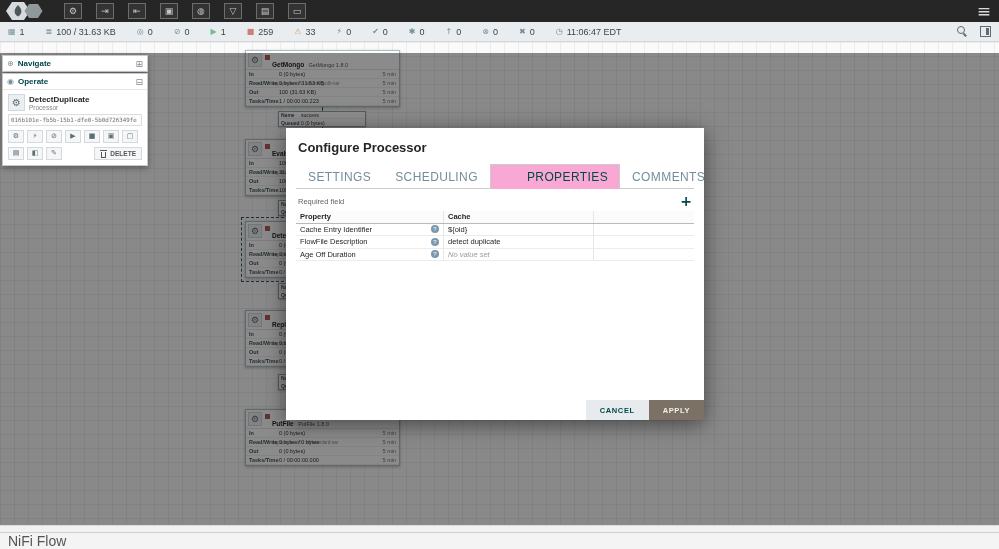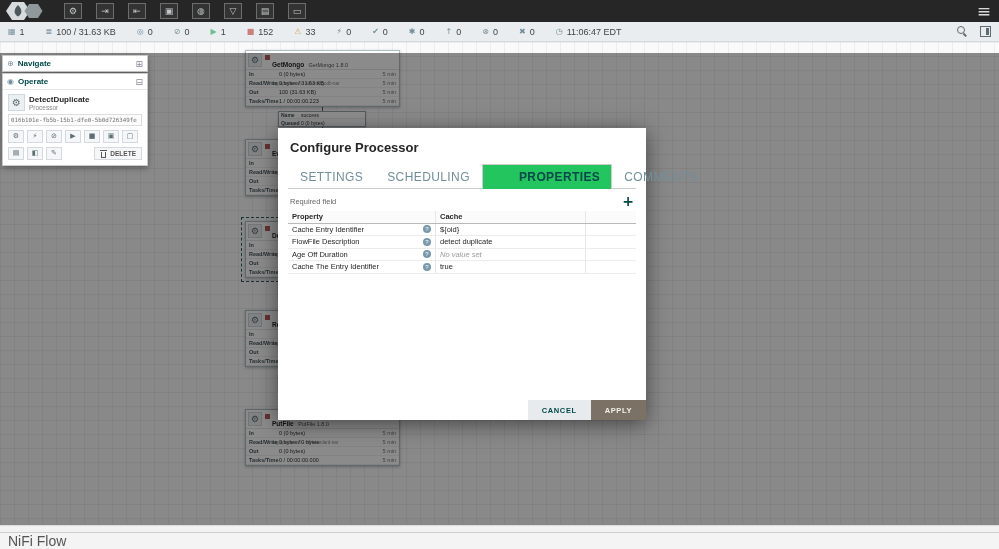--- a/index.html
+++ b/index.html
@@ -67,25 +67,25 @@
   .op-comp-type{font-size:6.5px;color:#888;line-height:7px;}
   .op-id{margin-top:3px;border:1px solid #ddd;background:#fcfcfc;color:#707070;font-family:"DejaVu Sans Mono",monospace;font-size:5.8px;padding:2px 2px;white-space:nowrap;overflow:hidden;}
   .op-row{display:flex;gap:3px;margin-top:4px;align-items:center;}
   .op-btn{width:16px;height:13px;border:1px solid #d3d9dc;background:#f4f6f7;color:#5d6d74;font-size:7px;line-height:11px;text-align:center;cursor:pointer;}
   .op-delete{margin-left:auto;display:flex;align-items:center;height:13px;border:1px solid #d3d9dc;background:#f4f6f7;padding:0 5px;font-size:6.5px;font-weight:bold;color:#555;cursor:pointer;}
   .trash-icon{width:7px;height:8px;position:relative;margin-right:3px;}
   .trash-icon::before{content:"";position:absolute;top:0;left:0;right:0;height:1.5px;background:#555;}
   .trash-icon::after{content:"";position:absolute;top:2.5px;left:1px;right:1px;bottom:0;border:1px solid #555;border-top:none;}
 
   
-  .dialog{position:absolute;left:278px;top:128px;width:368px;height:292px;background:#fff;box-shadow:0 4px 20px rgba(0,0,0,.5);z-index:60;display:flex;flex-direction:column;}
+  .dialog{position:absolute;left:286px;top:128px;width:418px;height:292px;background:#fff;box-shadow:0 4px 20px rgba(0,0,0,.5);z-index:60;display:flex;flex-direction:column;}
   .dlg-title{padding:12px 12px 0;font-size:13px;font-weight:bold;color:#262626;}
   .dlg-tabs{display:flex;margin:9px 10px 0;border-bottom:1px solid #ccc;}
   .dlg-tab{font-size:12px;letter-spacing:.4px;color:#728e9b;padding:5px 11px 4px;border:1px solid transparent;border-bottom:none;cursor:pointer;}
-  .dlg-tab.active{border-color:#ccc;color:#004849;font-weight:bold;background:#22c55e;margin-bottom:-1px;padding-left:36px;}
+  .dlg-tab.active{border-color:#ccc;color:#004849;font-weight:normal;background:#f9a8d4;margin-bottom:-1px;padding-left:36px;}
   .dlg-sub{display:flex;align-items:center;padding:6px 12px 4px;}
   .required{font-size:7.5px;color:#666;}
   .add-btn{margin-left:auto;color:#004849;font-size:14px;font-weight:bold;line-height:12px;cursor:pointer;}
   .ptable{margin:0 10px;}
   .prow{display:flex;align-items:stretch;border-bottom:1px solid #ececec;height:12.5px;}
   .prow.head{border-bottom:1px solid #b9b9b9;background:#fbfbfb;font-weight:bold;}
   .prow.hl{background:#f8f0a3;}
   .pc{display:flex;align-items:center;padding:0 4px;font-size:7.5px;color:#262626;border-right:1px solid #e6e6e6;overflow:hidden;white-space:nowrap;}
   .pc-prop{width:148px;} .pc-val{width:150px;} .pc-x{flex:1;border-right:none;}
   .info{margin-left:auto;width:8px;height:8px;border-radius:50%;background:#7a98ac;color:#fff;font-size:6px;line-height:8px;text-align:center;flex:none;cursor:pointer;}
@@ -143,21 +143,21 @@
     <span class="sitem">
         <span class="sicon glyph">⊘</span>
         <span>0</span>
       </span>
     <span class="sitem">
         <span class="sicon c-green glyph">▶</span>
         <span>1</span>
       </span>
     <span class="sitem">
         <span class="sicon c-red glyph">■</span>
-        <span>152</span>
+        <span>259</span>
       </span>
     <span class="sitem">
         <span class="sicon c-orange glyph">⚠</span>
         <span>33</span>
       </span>
     <span class="sitem">
         <span class="sicon glyph">⚡</span>
         <span>0</span>
       </span>
     <span class="sitem">
@@ -482,28 +482,20 @@
         <span class="pc pc-x"></span>
       </div>
       <div class="prow">
         <span class="pc pc-prop">
             <span>Age Off Duration</span>
             <span class="info">?</span>
           </span>
         <span class="pc pc-val unset">No value set</span>
         <span class="pc pc-x"></span>
       </div>
-      <div class="prow">
-        <span class="pc pc-prop">
-            <span>Cache The Entry Identifier</span>
-            <span class="info">?</span>
-          </span>
-        <span class="pc pc-val">true</span>
-        <span class="pc pc-x"></span>
-      </div>
     </div>
     <div class="dlg-foot">
       <span class="btn btn-cancel">CANCEL</span>
       <span class="btn btn-apply">APPLY</span>
     </div>
   </div>
 
   <div class="hscroll"></div>
   <div class="crumbbar">
     <span class="crumb">NiFi Flow</span>

